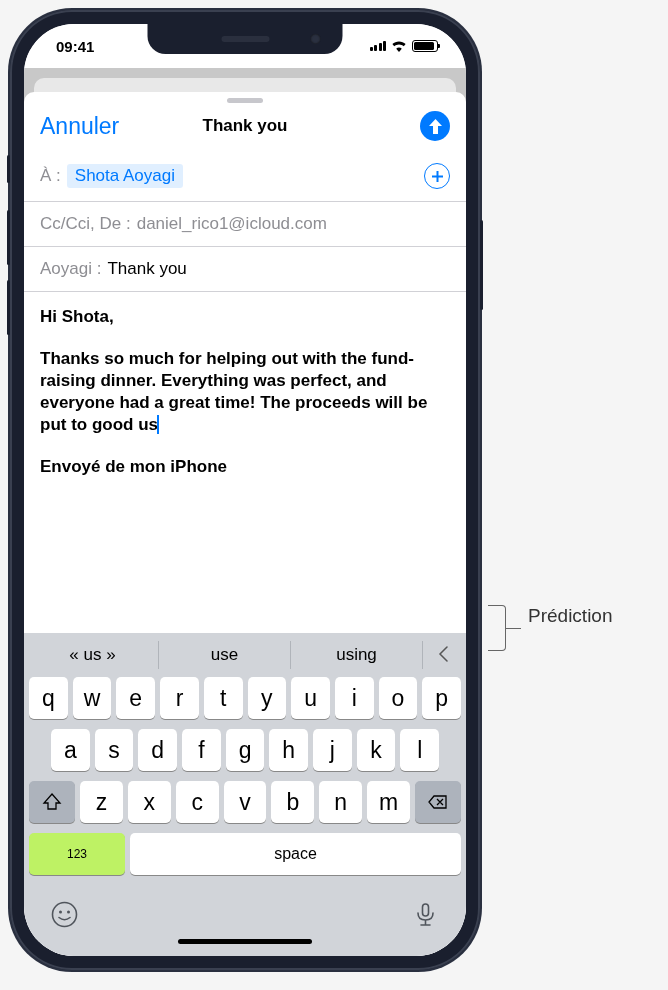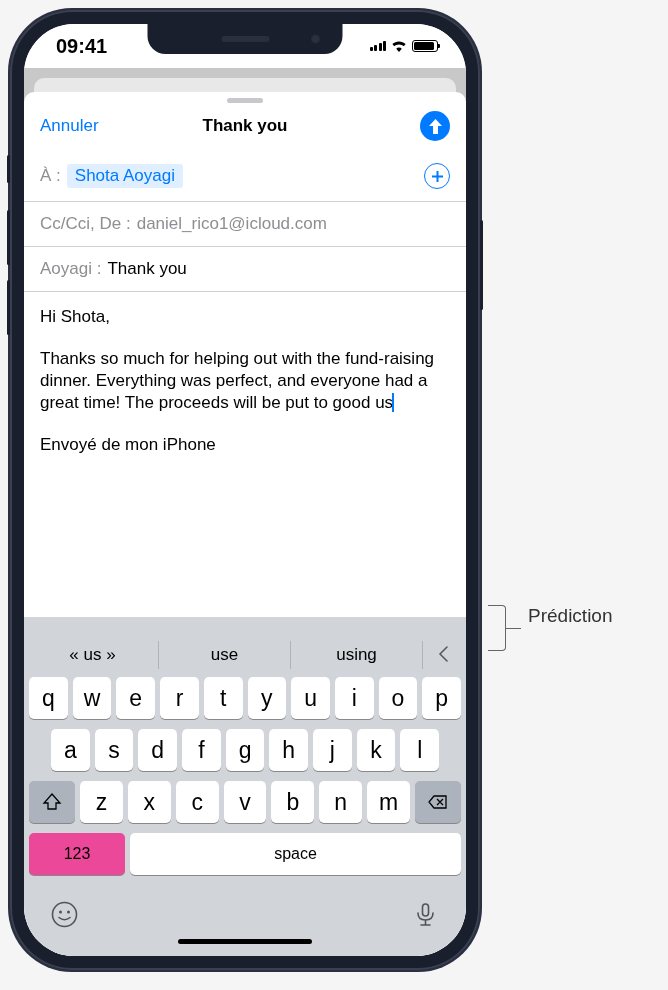--- a/index.html
+++ b/index.html
@@ -50,21 +50,21 @@
       gap: 8px;
     }
     .notch .speaker { position:absolute; left:50%; transform:translateX(-50%); width:48px; height:6px; background:#2a2f3e; border-radius:3px; }
     .notch .cam { width:10px; height:10px; border-radius:50%; background:#2a3040; box-shadow: inset 0 0 2px #111; }
     .status-bar {
       height: 44px;
       display: flex;
       align-items: center;
       justify-content: space-between;
       padding: 0 28px 0 32px;
-      font-size: 20px;
+      font-size: 15px;
       font-weight: 600;
       color: #000;
       background: #fff;
     }
     .status-right { display: flex; align-items: center; gap: 5px; }
     .signal { display: flex; align-items: flex-end; gap: 1.5px; }
     .signal span { width: 3px; background: #000; border-radius: 1px; }
     .signal span:nth-child(1){height:4px} .signal span:nth-child(2){height:6px}
     .signal span:nth-child(3){height:8px} .signal span:nth-child(4){height:10px}
     .wifi-icon { width:16px; height:12px; }
@@ -84,21 +84,21 @@
       overflow: hidden;
       margin-top: -10px;
       z-index: 2;
       position: relative;
     }
     .grabber { width:36px; height:5px; background:#c7c7cc; border-radius:3px; margin: 6px auto 0; }
     .nav-bar {
       display:flex; align-items:center; justify-content:space-between;
       padding: 8px 16px 10px;
     }
-    .nav-cancel { color:#007aff; font-size:17px; }
+    .nav-cancel { color:#007aff; font-size:23px; }
     .nav-title { font-size:17px; font-weight:600; color:#000; position:absolute; left:50%; transform:translateX(-50%); }
     .send-btn {
       width:30px; height:30px; border-radius:50%;
       background:#007aff; display:flex; align-items:center; justify-content:center;
     }
     .send-btn svg { width:13px; height:15px; fill:#fff; }
 
     .field {
       display:flex; align-items:center;
       padding: 12px 16px;
@@ -122,32 +122,32 @@
     }
     .add-btn svg { width:13px; height:13px; stroke:#007aff; stroke-width:2; fill:none; }
 
     .body-area {
       flex:1;
       padding: 14px 16px;
       font-size:17px;
       line-height:1.3;
       color:#000;
     }
-    .body-area p { margin-bottom: 20px; }
+    .body-area p { margin-bottom: 20px; font-weight: bold; }
     .cursor {
       display:inline-block; width:2px; height:19px;
       background:#007aff; vertical-align:text-bottom;
       margin-left:-1px;
       animation: blink 1s steps(1) infinite;
     }
     @keyframes blink { 50% { opacity:0; } }
 
     .keyboard {
       background:#d1d4d9;
-      padding: 16px 3px 4px;
+      padding: 0 3px 4px;
     }
     .prediction-row {
       display:flex;
       height:44px;
       align-items:center;
     }
     .pred {
       flex:1; text-align:center;
       font-size:17px; color:#000;
       border-right:1px solid #b0b4ba;
@@ -168,21 +168,21 @@
       display:flex; align-items:center; justify-content:center;
       font-size:23px; color:#000;
     }
     .key-special {
       background:#adb3bc;
       font-size:16px;
     }
     .key-shift, .key-del { flex: 0 0 46px; }
     .key-shift svg, .key-del svg { width:20px; height:20px; }
     .row4 { display:flex; gap:5px; padding:0 2px; margin-bottom:10px; }
-    .key-123 { flex:0 0 96px; background:#ec4899; font-size:16px; }
+    .key-123 { flex:0 0 96px; background:#bef264; font-size:12px; }
     .key-space { flex:1; font-size:16px; }
     .key-return { flex:0 0 96px; background:#adb3bc; font-size:16px; }
     .bottom-row {
       display:flex; justify-content:space-between;
       padding: 16px 24px 0;
       height:48px;
     }
     .kb-icon { width:27px; height:27px; color:#50555c; }
     .home-indicator {
       width:134px; height:5px; background:#000;

